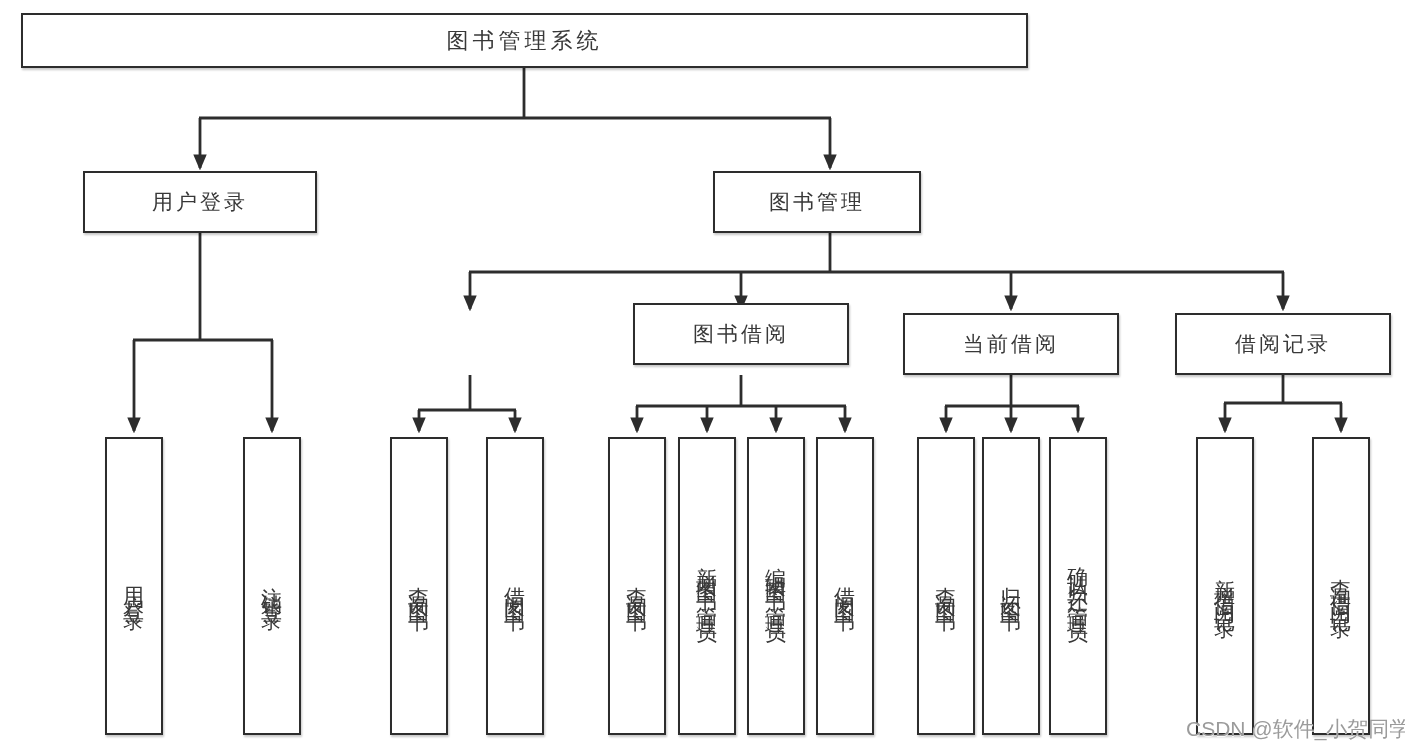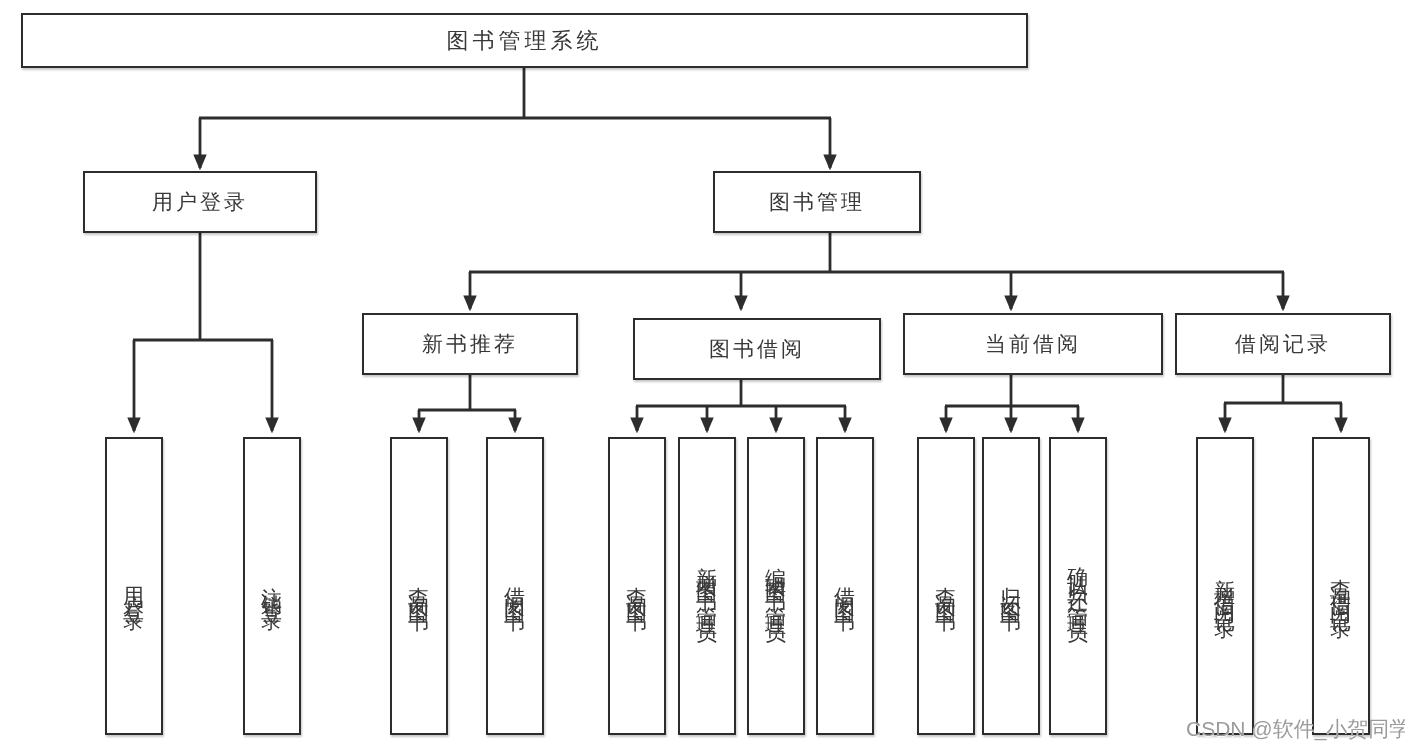--- a/index.html
+++ b/index.html
@@ -100,27 +100,24 @@
     <span class="root-label">图书管理系统</span>
   </div>
 
   <div class="box" style="left:83px;top:171px;width:234px;height:62px">
     <span class="h-label">用户登录</span>
   </div>
   <div class="box" style="left:713px;top:171px;width:208px;height:62px">
     <span class="h-label">图书管理</span>
   </div>
 
-  <div class="box" style="left:362px;top:313px;width:216px;height:62px">
-    <span class="h-label">新书推荐</span>
-  </div>
-  <div class="box" style="left:633px;top:318px;width:248px;height:62px">
+  <div class="box" style="left:633px;top:303px;width:216px;height:62px">
     <span class="h-label">图书借阅</span>
   </div>
-  <div class="box" style="left:903px;top:313px;width:260px;height:62px">
+  <div class="box" style="left:903px;top:313px;width:216px;height:62px">
     <span class="h-label">当前借阅</span>
   </div>
   <div class="box" style="left:1175px;top:313px;width:216px;height:62px">
     <span class="h-label">借阅记录</span>
   </div>
 
   <div class="box leaf" style="left:105px">
     <span class="v-label">用户登录</span>
   </div>
   <div class="box leaf" style="left:243px">

